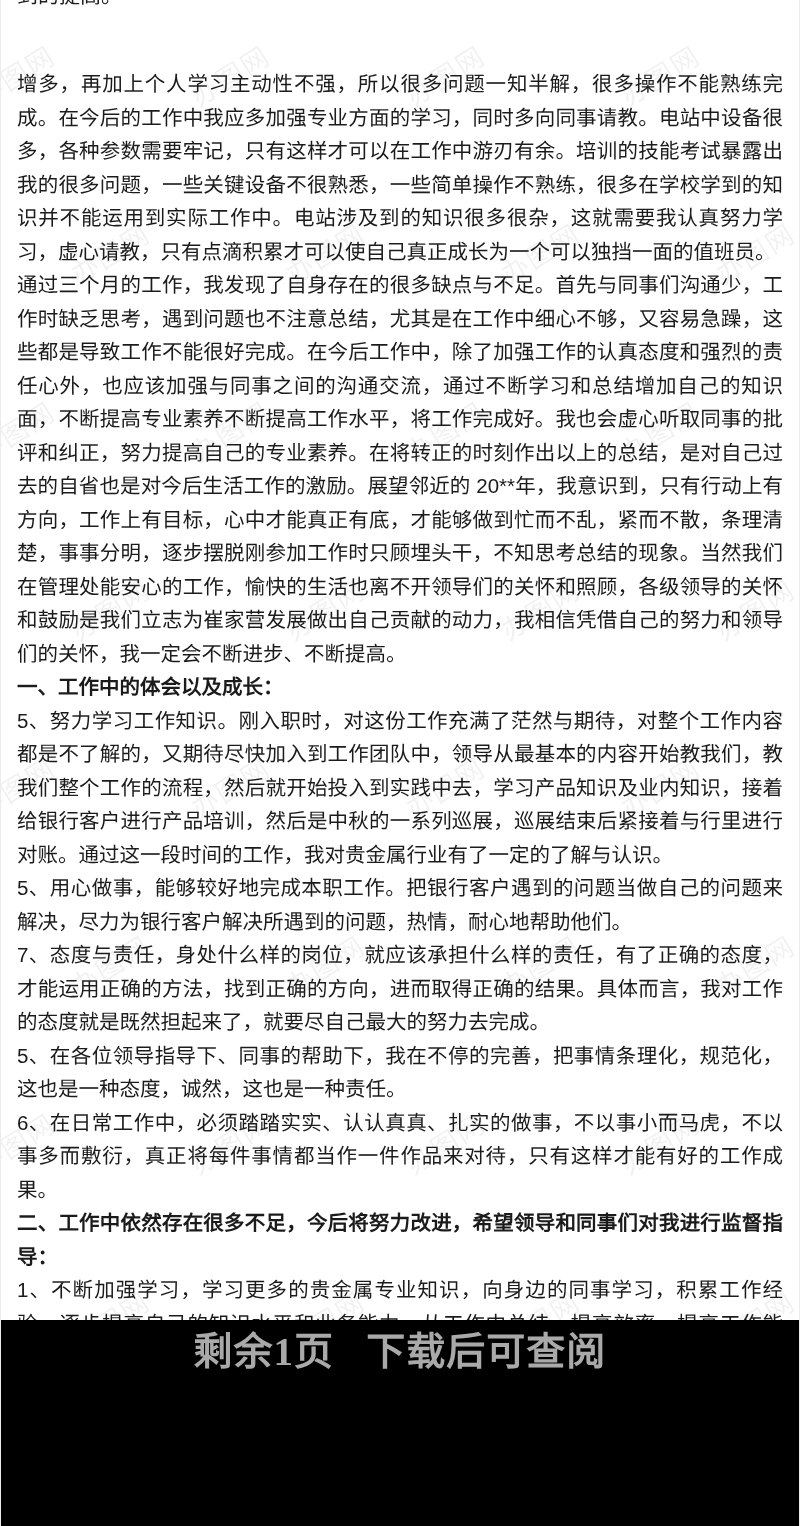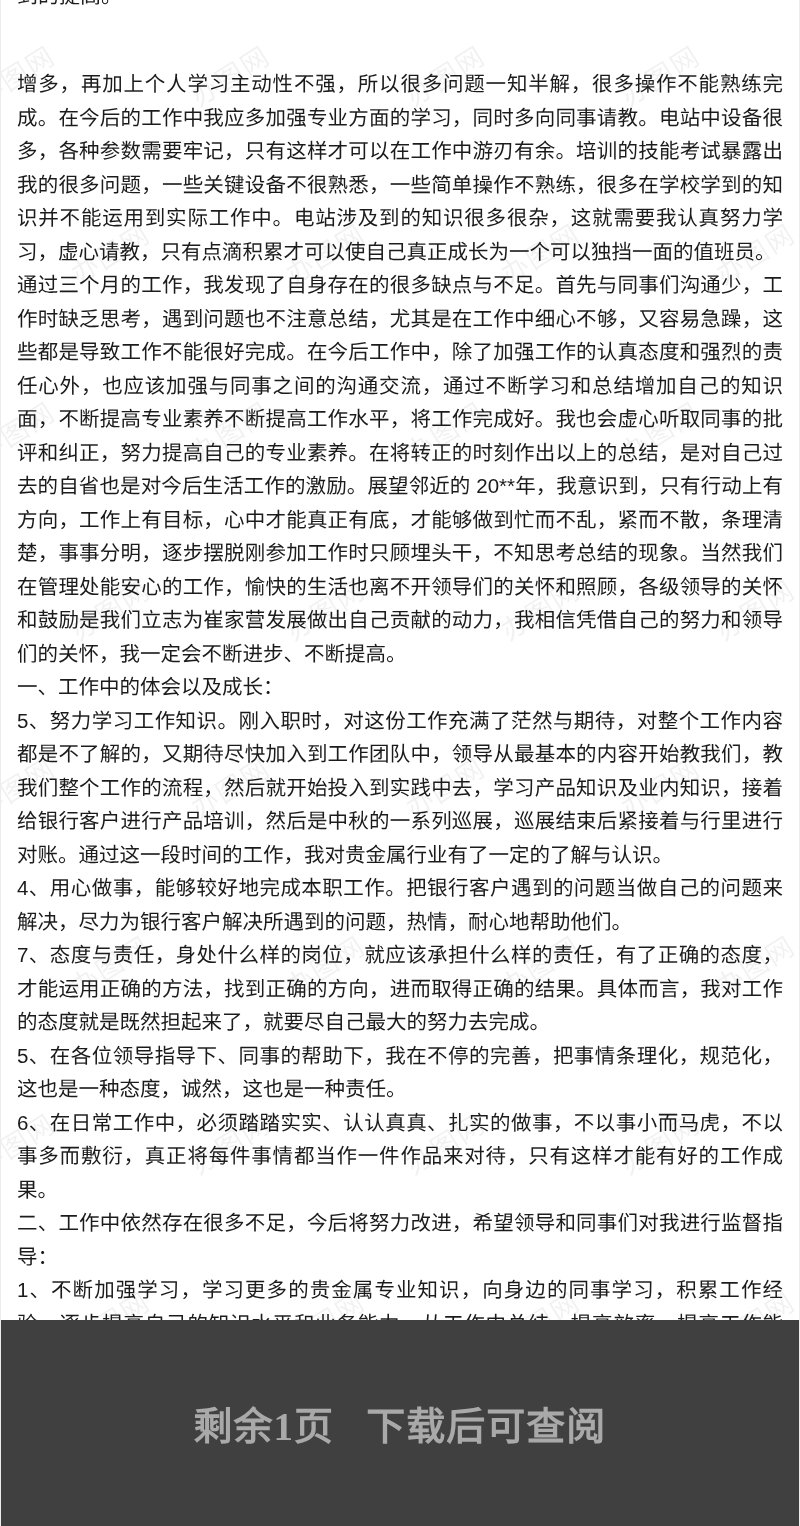--- a/index.html
+++ b/index.html
@@ -69,42 +69,41 @@
     margin: 0;
     font-size: 20.5px;
     line-height: 33.5px;
     color: #1b1b1b;
     text-align: justify;
     text-justify: inter-ideograph;
     letter-spacing: 0px;
   }
 
   p.para.heading {
-    font-weight: normal;
+    font-weight: bold;
   }
 
   
   .lead-para {
     margin-bottom: 0;
   }
   .gap-after-lead {
     height: 57px;
   }
 
   .bottom-banner {
     position: absolute;
     left: 0;
     right: 0;
     bottom: 0;
     height: 206px;
     display: flex;
-    align-items: center;
     justify-content: center;
     z-index: 2;
-    background: #404040;
+    background: #000000;
   }
   .bottom-banner .banner-text {
     font-size: 39px;
     font-weight: bold;
     color: #a9a9a9;
     font-family: "Liberation Serif", "DejaVu Serif", serif;
     letter-spacing: 1px;
     white-space: pre;
   }
 </style>
@@ -157,21 +156,21 @@
     <div class="clipped-line">
       <span>到的提高。</span>
     </div>
 
     <div id="paragraph-host">
         <div class="gap-after-lead"></div>
         <p class="para">增多，再加上个人学习主动性不强，所以很多问题一知半解，很多操作不能熟练完成。在今后的工作中我应多加强专业方面的学习，同时多向同事请教。电站中设备很多，各种参数需要牢记，只有这样才可以在工作中游刃有余。培训的技能考试暴露出我的很多问题，一些关键设备不很熟悉，一些简单操作不熟练，很多在学校学到的知识并不能运用到实际工作中。电站涉及到的知识很多很杂，这就需要我认真努力学习，虚心请教，只有点滴积累才可以使自己真正成长为一个可以独挡一面的值班员。</p>
         <p class="para">通过三个月的工作，我发现了自身存在的很多缺点与不足。首先与同事们沟通少，工作时缺乏思考，遇到问题也不注意总结，尤其是在工作中细心不够，又容易急躁，这些都是导致工作不能很好完成。在今后工作中，除了加强工作的认真态度和强烈的责任心外，也应该加强与同事之间的沟通交流，通过不断学习和总结增加自己的知识面，不断提高专业素养不断提高工作水平，将工作完成好。我也会虚心听取同事的批评和纠正，努力提高自己的专业素养。在将转正的时刻作出以上的总结，是对自己过去的自省也是对今后生活工作的激励。展望邻近的 20**年，我意识到，只有行动上有方向，工作上有目标，心中才能真正有底，才能够做到忙而不乱，紧而不散，条理清楚，事事分明，逐步摆脱刚参加工作时只顾埋头干，不知思考总结的现象。当然我们在管理处能安心的工作，愉快的生活也离不开领导们的关怀和照顾，各级领导的关怀和鼓励是我们立志为崔家营发展做出自己贡献的动力，我相信凭借自己的努力和领导们的关怀，我一定会不断进步、不断提高。</p>
         <p class="para heading">一、工作中的体会以及成长：</p>
         <p class="para">5、努力学习工作知识。刚入职时，对这份工作充满了茫然与期待，对整个工作内容都是不了解的，又期待尽快加入到工作团队中，领导从最基本的内容开始教我们，教我们整个工作的流程，然后就开始投入到实践中去，学习产品知识及业内知识，接着给银行客户进行产品培训，然后是中秋的一系列巡展，巡展结束后紧接着与行里进行对账。通过这一段时间的工作，我对贵金属行业有了一定的了解与认识。</p>
-        <p class="para">4、用心做事，能够较好地完成本职工作。把银行客户遇到的问题当做自己的问题来解决，尽力为银行客户解决所遇到的问题，热情，耐心地帮助他们。</p>
+        <p class="para">5、用心做事，能够较好地完成本职工作。把银行客户遇到的问题当做自己的问题来解决，尽力为银行客户解决所遇到的问题，热情，耐心地帮助他们。</p>
         <p class="para">7、态度与责任，身处什么样的岗位，就应该承担什么样的责任，有了正确的态度，才能运用正确的方法，找到正确的方向，进而取得正确的结果。具体而言，我对工作的态度就是既然担起来了，就要尽自己最大的努力去完成。</p>
         <p class="para">5、在各位领导指导下、同事的帮助下，我在不停的完善，把事情条理化，规范化，这也是一种态度，诚然，这也是一种责任。</p>
         <p class="para">6、在日常工作中，必须踏踏实实、认认真真、扎实的做事，不以事小而马虎，不以事多而敷衍，真正将每件事情都当作一件作品来对待，只有这样才能有好的工作成果。</p>
         <p class="para heading">二、工作中依然存在很多不足，今后将努力改进，希望领导和同事们对我进行监督指导：</p>
         <p class="para">1、不断加强学习，学习更多的贵金属专业知识，向身边的同事学习，积累工作经验，逐步提高自己的知识水平和业务能力。从工作中总结，提高效率，提高工作能力。</p>
       </div>
 
   </div>
 
   <div class="bottom-banner">

